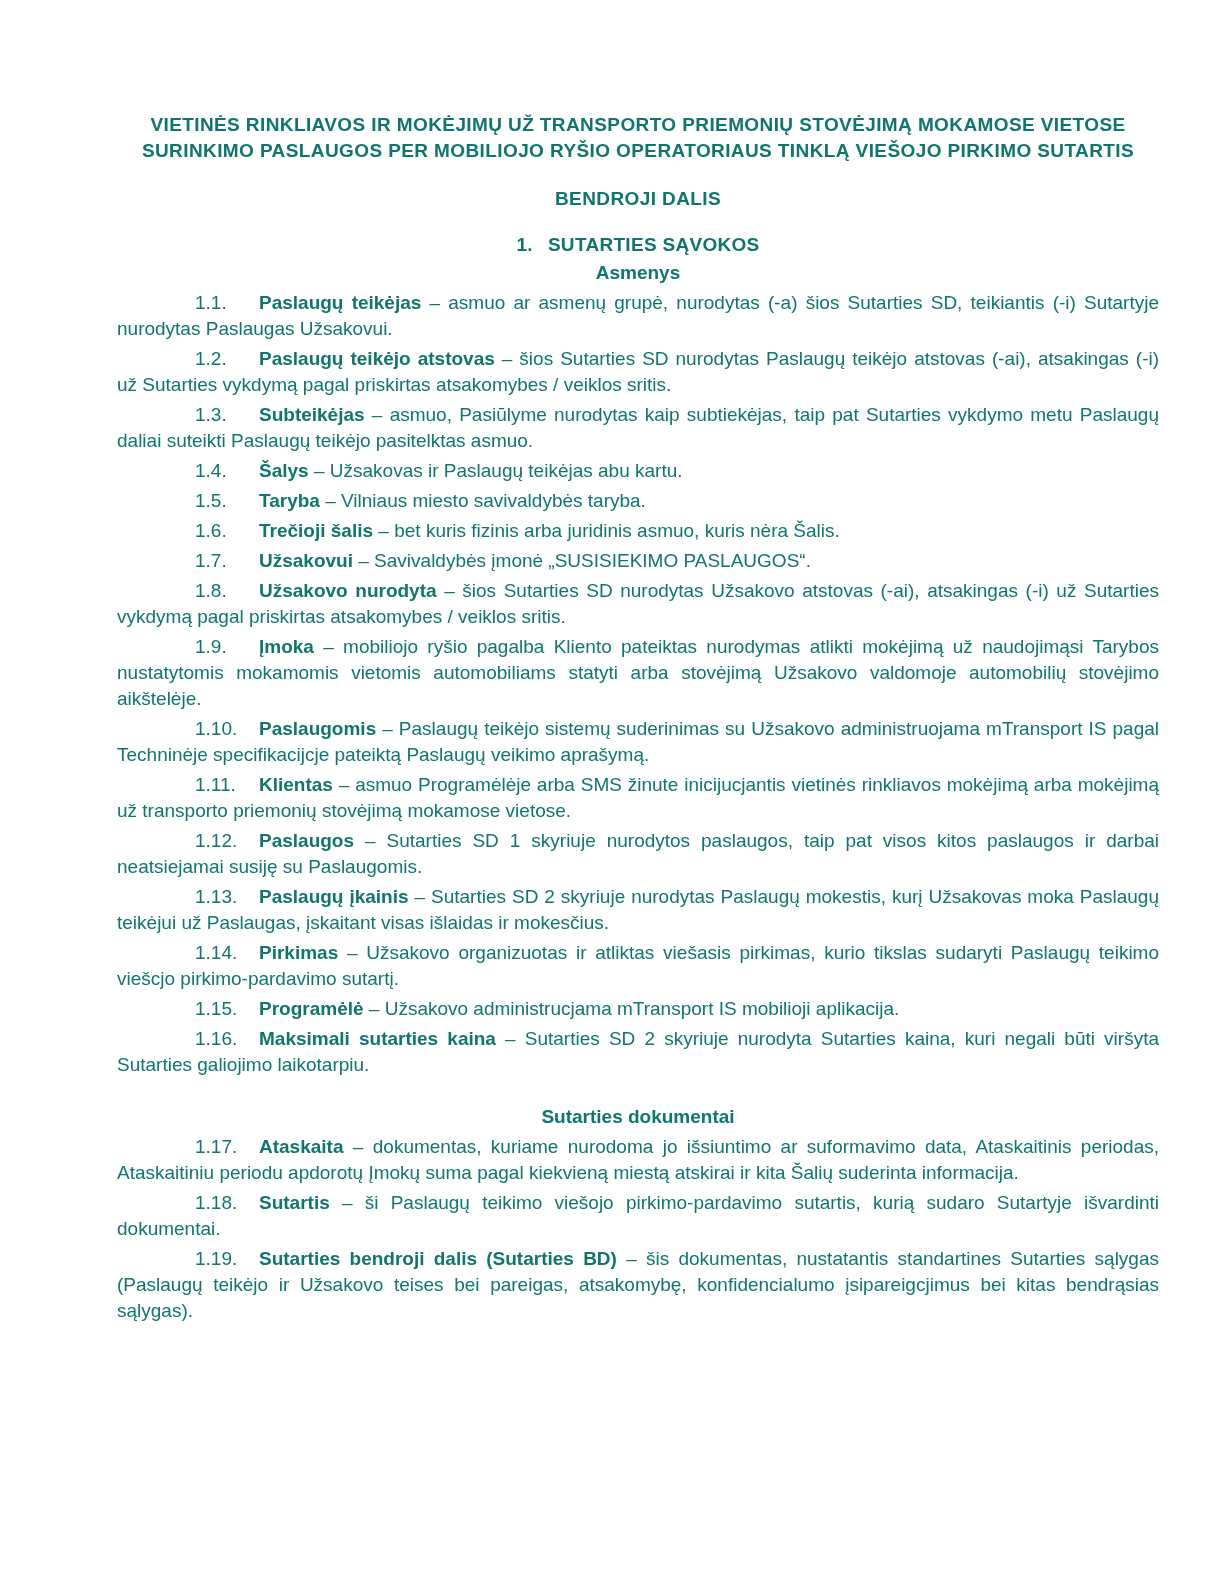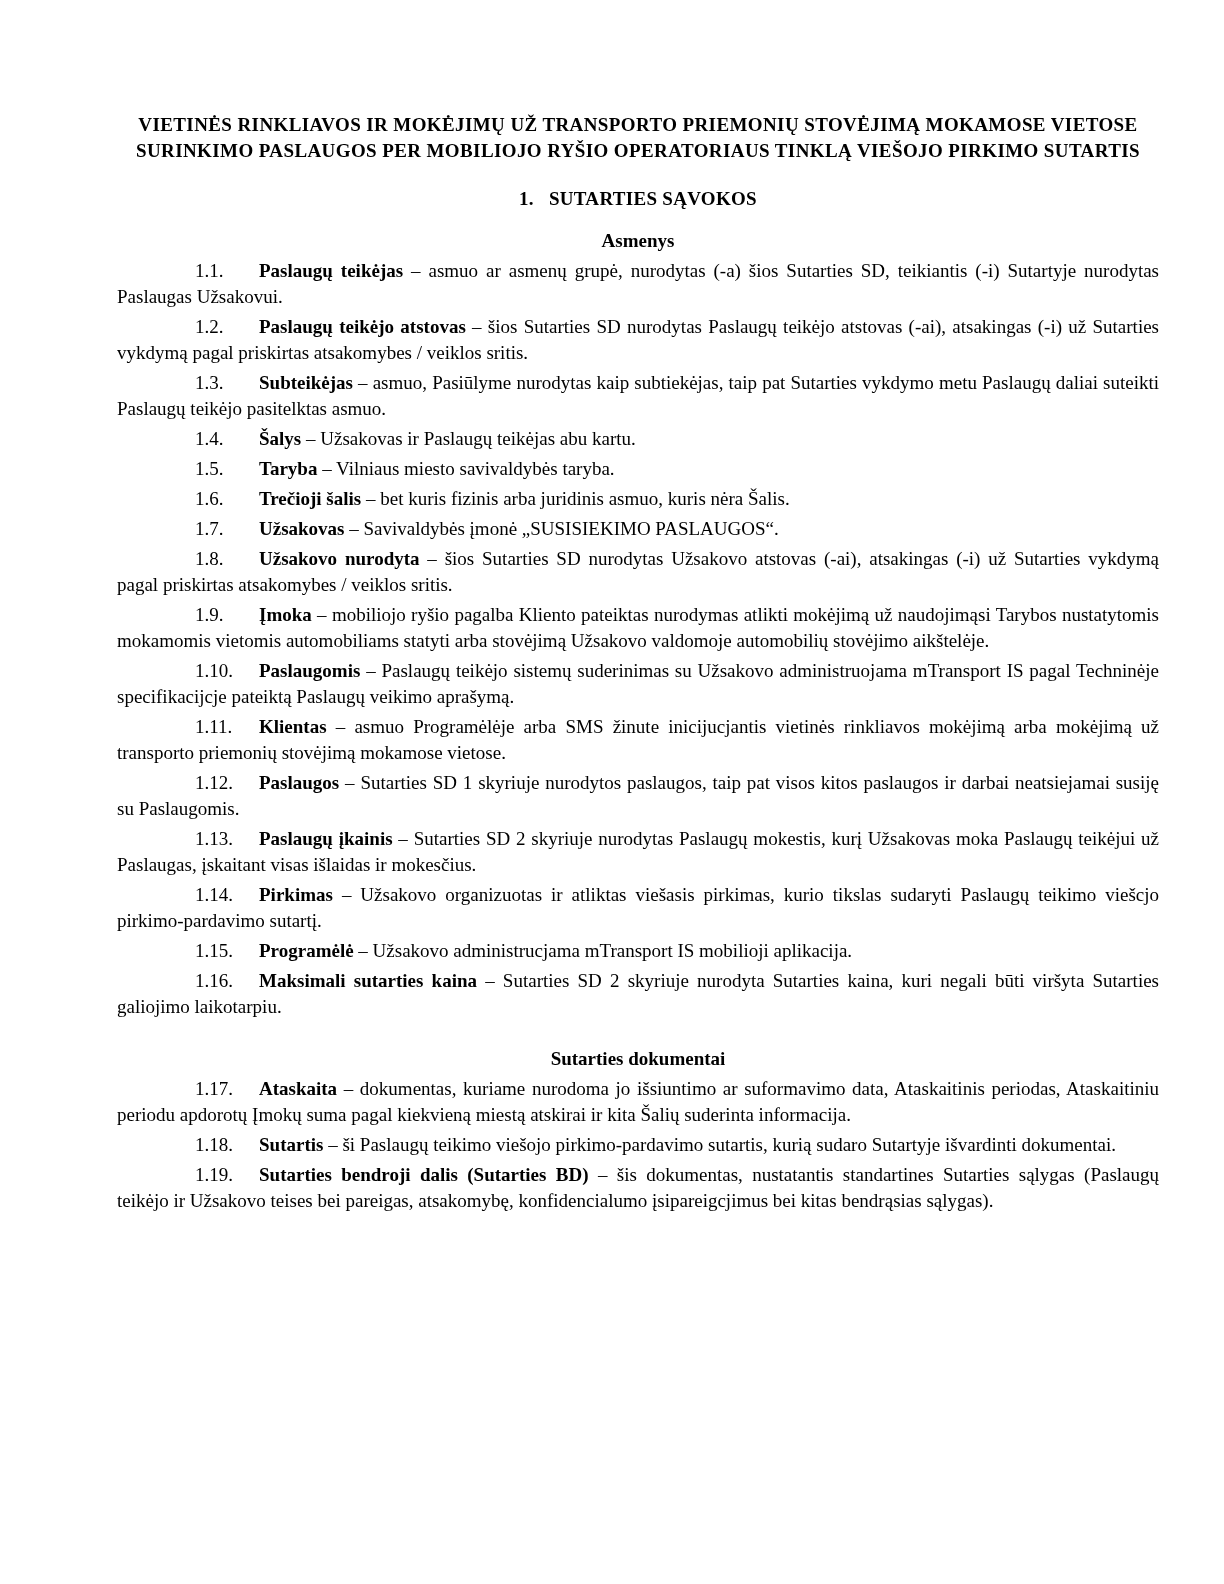--- a/index.html
+++ b/index.html
@@ -4,43 +4,43 @@
 <style>
   html, body { margin: 0; padding: 0; background: #e8e8e8; }
   .page {
     position: relative;
     width: 1224px;
     height: 1584px;
     margin: 0 auto;
     background: #ffffff;
     box-sizing: border-box;
     padding: 112px 61px 40px 113px;
-    font-family: Liberation Serif, serif;
+    font-family: Liberation Sans, sans-serif;
     font-size: 19px;
     line-height: 26px;
-    color: #000000;
+    color: #0f766e;
     overflow: hidden;
   }
   .doc-title {
     text-align: center;
     font-weight: 700;
     letter-spacing: 0.4px;
     margin: 0 0 22px 0;
   }
   .part-heading {
     text-align: center;
     font-weight: 700;
     letter-spacing: 0.4px;
     margin: 0 0 20px 0;
   }
   .section-heading {
     text-align: center;
     font-weight: 700;
     letter-spacing: 0.3px;
-    margin: 16px;
+    margin: 2px;
   }
   .section-heading .sec-num { margin-right: 15px; }
   .subheading {
     text-align: center;
     font-weight: 700;
     margin: 0;
   }
   .subheading.spaced { margin-top: 26px; }
   p.item {
     margin: 4px;
@@ -54,20 +54,21 @@
   }
   p.item .term { font-weight: 700; }
 </style>
 </head>
 <body>
 
 <div class="page">
 
   <div class="doc-title">VIETINĖS RINKLIAVOS IR MOKĖJIMŲ UŽ TRANSPORTO PRIEMONIŲ STOVĖJIMĄ MOKAMOSE VIETOSE SURINKIMO PASLAUGOS PER MOBILIOJO RYŠIO OPERATORIAUS TINKLĄ VIEŠOJO PIRKIMO SUTARTIS</div>
 
+  <div class="part-heading">BENDROJI DALIS</div>
 
   <div class="section-heading"><span class="sec-num">1.</span><span>SUTARTIES SĄVOKOS</span></div>
 
   <div>
     <div class="subheading">Asmenys</div>
 
     <p class="item"><span class="num">1.1.</span><strong class="term">Paslaugų teikėjas</strong>
       <span class="def">– asmuo ar asmenų grupė, nurodytas (-a) šios Sutarties SD, teikiantis (-i) Sutartyje nurodytas Paslaugas Užsakovui.</span></p>
 
     <p class="item"><span class="num">1.2.</span><strong class="term">Paslaugų teikėjo atstovas</strong>
@@ -78,21 +79,21 @@
 
     <p class="item"><span class="num">1.4.</span><strong class="term">Šalys</strong>
       <span class="def">– Užsakovas ir Paslaugų teikėjas abu kartu.</span></p>
 
     <p class="item"><span class="num">1.5.</span><strong class="term">Taryba</strong>
       <span class="def">– Vilniaus miesto savivaldybės taryba.</span></p>
 
     <p class="item"><span class="num">1.6.</span><strong class="term">Trečioji šalis</strong>
       <span class="def">– bet kuris fizinis arba juridinis asmuo, kuris nėra Šalis.</span></p>
 
-    <p class="item"><span class="num">1.7.</span><strong class="term">Užsakovas</strong>
+    <p class="item"><span class="num">1.7.</span><strong class="term">Užsakovui</strong>
       <span class="def">– Savivaldybės įmonė „SUSISIEKIMO PASLAUGOS“.</span></p>
 
     <p class="item"><span class="num">1.8.</span><strong class="term">Užsakovo nurodyta</strong>
       <span class="def">– šios Sutarties SD nurodytas Užsakovo atstovas (-ai), atsakingas (-i) už Sutarties vykdymą pagal priskirtas atsakomybes / veiklos sritis.</span></p>
   </div>
 
   <div>
 
     <p class="item"><span class="num">1.9.</span><strong class="term">Įmoka</strong>
       <span class="def">– mobiliojo ryšio pagalba Kliento pateiktas nurodymas atlikti mokėjimą už naudojimąsi Tarybos nustatytomis mokamomis vietomis automobiliams statyti arba stovėjimą Užsakovo valdomoje automobilių stovėjimo aikštelėje.</span></p>

